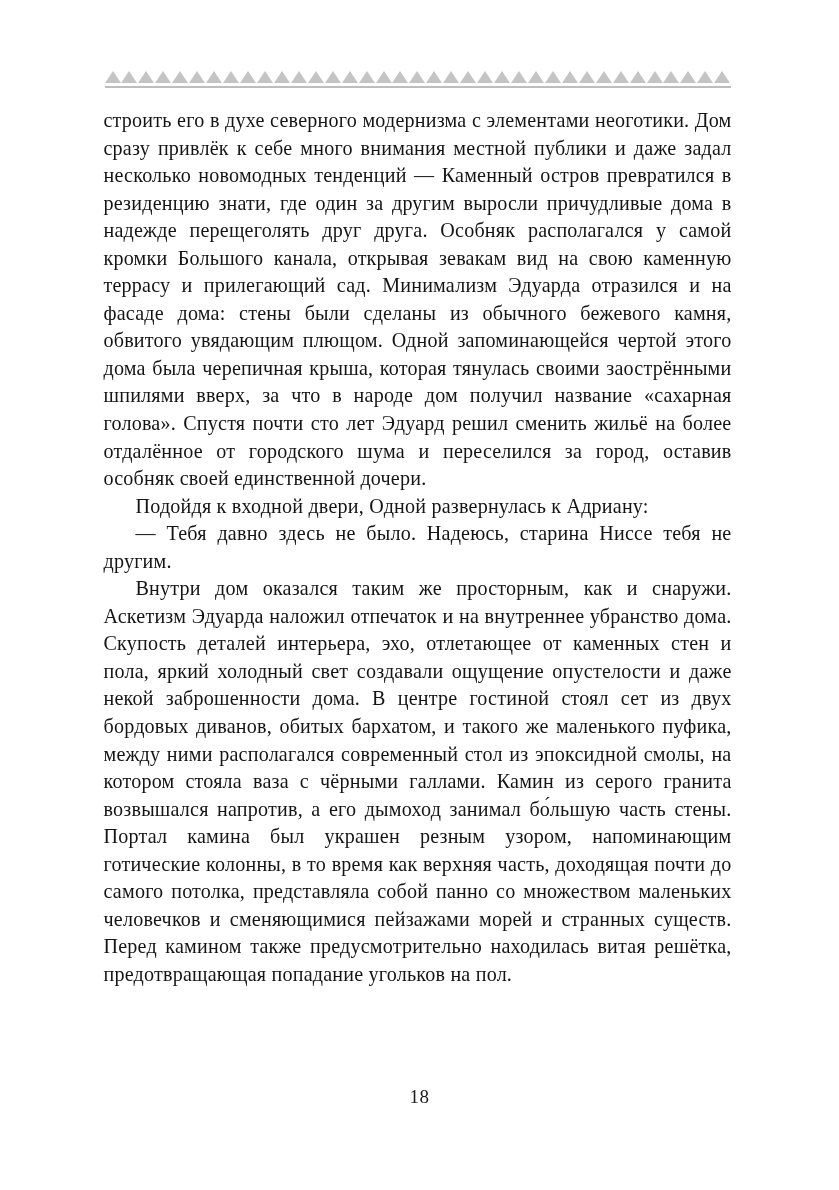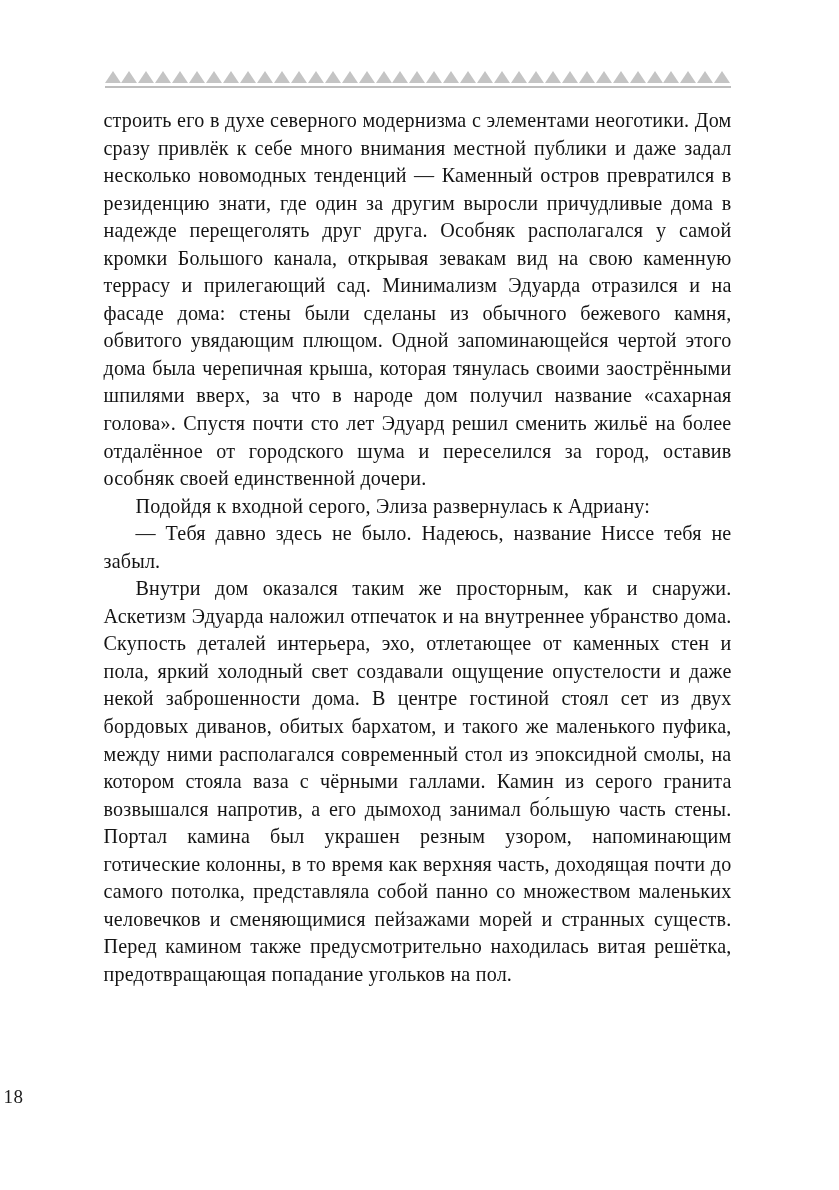--- a/index.html
+++ b/index.html
@@ -76,20 +76,21 @@
   .para.indent {
     text-indent: 32px;
   }
 
   
   .page-number {
     position: absolute;
     left: 0;
     right: 0;
     top: 1086px;
+    text-align: center;
     font-family: "Liberation Serif", "DejaVu Serif", serif;
     font-size: 19px;
     color: #1c1c1c;
     letter-spacing: 0.02em;
   }
 </style>
 </head>
 <body>
 
 <div class="page">
@@ -132,20 +133,20 @@
         <span class="tri"></span>
         <span class="tri"></span>
         <span class="tri"></span>
         <span class="tri"></span>
       </div>
     <div class="ornament-rule"></div>
   </div>
 
   <div class="text-column">
       <p class="para">строить его в духе северного модернизма с элементами неоготики. Дом сразу привлёк к себе много внимания местной публики и даже задал несколько новомодных тенденций — Каменный остров превратился в резиденцию знати, где один за другим выросли причудливые дома в надежде перещеголять друг друга. Особняк располагался у самой кромки Большого канала, открывая зевакам вид на свою каменную террасу и прилегающий сад. Минимализм Эдуарда отразился и на фасаде дома: стены были сделаны из обычного бежевого камня, обвитого увядающим плющом. Одной запоминающейся чертой этого дома была черепичная крыша, которая тянулась своими заострёнными шпилями вверх, за что в народе дом получил название «сахарная голова». Спустя почти сто лет Эдуард решил сменить жильё на более отдалённое от городского шума и переселился за город, оставив особняк своей единственной дочери.</p>
-      <p class="para indent">Подойдя к входной серого, Элиза развернулась к Адриану:</p>
-      <p class="para indent">— Тебя давно здесь не было. Надеюсь, название Ниссе тебя не забыл.</p>
+      <p class="para indent">Подойдя к входной двери, Одной развернулась к Адриану:</p>
+      <p class="para indent">— Тебя давно здесь не было. Надеюсь, старина Ниссе тебя не другим.</p>
       <p class="para indent">Внутри дом оказался таким же просторным, как и снаружи. Аскетизм Эдуарда наложил отпечаток и на внутреннее убранство дома. Скупость деталей интерьера, эхо, отлетающее от каменных стен и пола, яркий холодный свет создавали ощущение опустелости и даже некой заброшенности дома. В центре гостиной стоял сет из двух бордовых диванов, обитых бархатом, и такого же маленького пуфика, между ними располагался современный стол из эпоксидной смолы, на котором стояла ваза с чёрными галлами. Камин из серого гранита возвышался напротив, а его дымоход занимал бо́льшую часть стены. Портал камина был украшен резным узором, напоминающим готические колонны, в то время как верхняя часть, доходящая почти до самого потолка, представляла собой панно со множеством маленьких человечков и сменяющимися пейзажами морей и странных существ. Перед камином также предусмотрительно находилась витая решётка, предотвращающая попадание угольков на пол.</p>
     </div>
 
   <div class="page-number">18</div>
 
 </div>
 
 </body></html>

